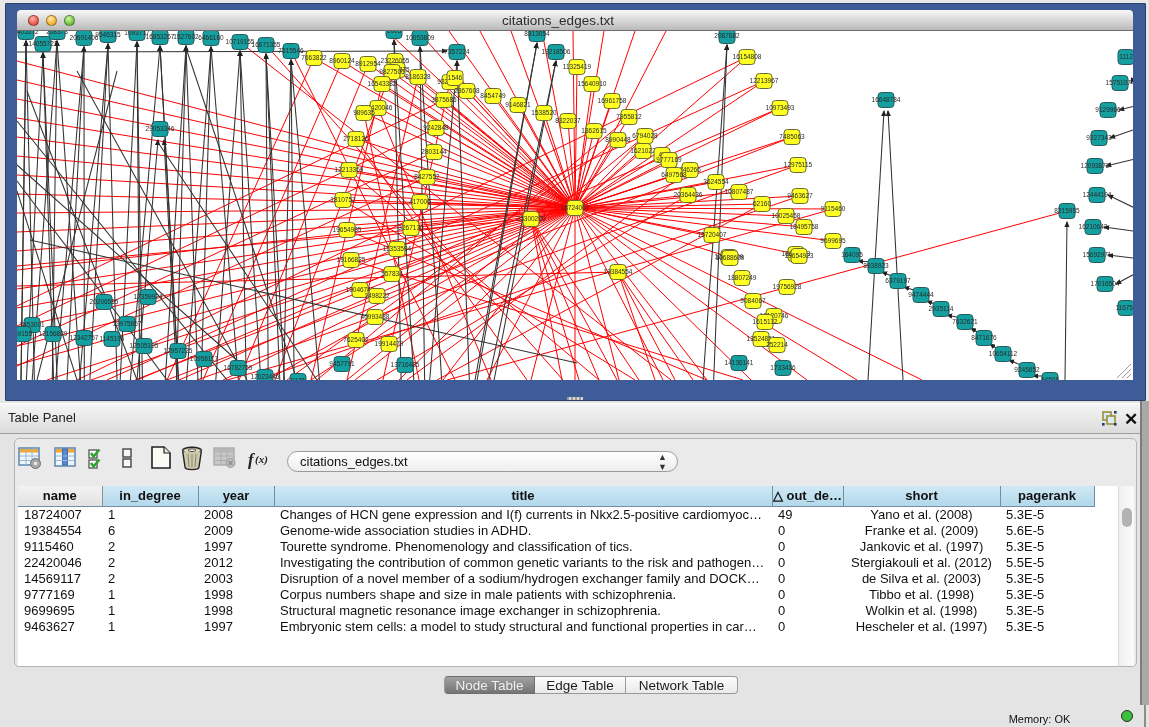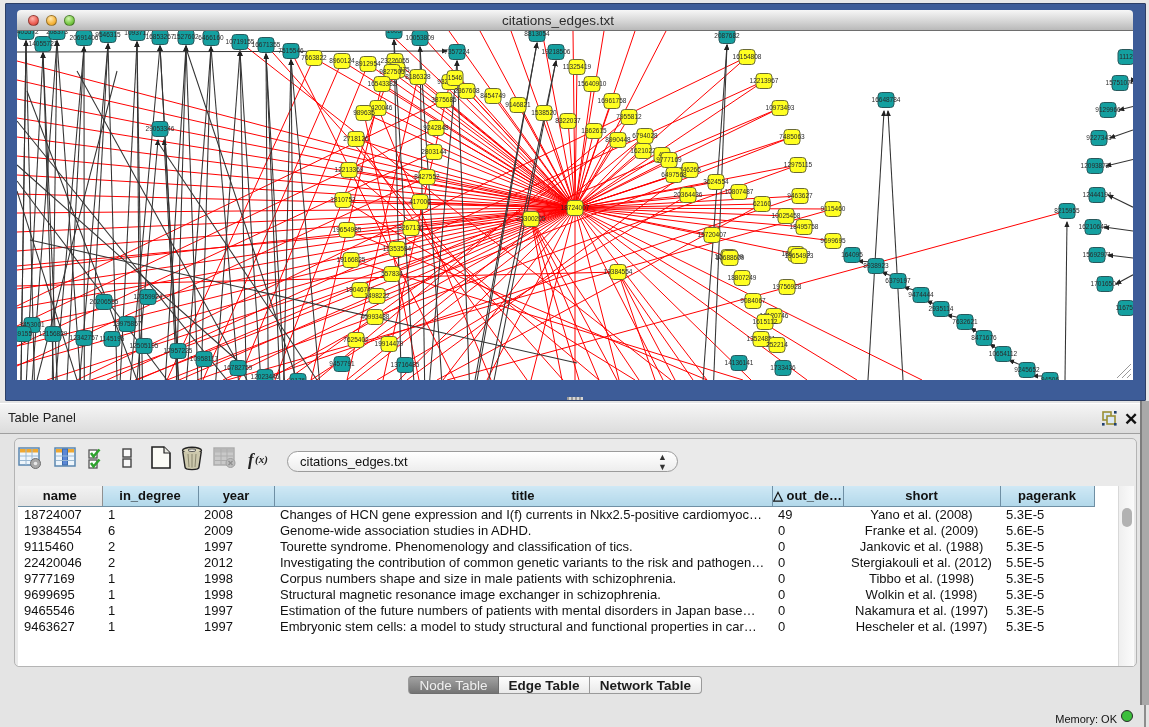--- a/index.html
+++ b/index.html
@@ -26,27 +26,27 @@
 table{border-collapse:collapse;table-layout:fixed;width:1076px;font-size:13px}
 th{height:20px;background:linear-gradient(#cfe8f5,#b2d8ea);border-right:1px solid #6f8fa4;border-bottom:1px solid #6f8fa4;font-weight:bold;color:#111;font-size:13px;overflow:hidden;white-space:nowrap}
 th.first{background:linear-gradient(#f2f2f2,#e2e2e2);border-right:1px solid #909090}
 td{height:16px;color:#111;overflow:hidden;white-space:nowrap;padding:0 0 0 6px}
 .c1{width:84px}.c2{width:96px}.c3{width:76px}.c4{width:498px}.c5{width:71px}.c6{width:157px;text-align:center;padding:0}.c7{width:94px}
 #scroll{left:1118px;top:85px;width:16px;height:180px;background:linear-gradient(90deg,#efefef,#fbfbfb);border-left:1px solid #d8d8d8}
 #thumb{left:3px;top:22px;width:10px;height:19px;background:#b2b2b2;border-radius:5px}
 #graystrip{left:1140px;top:0px;width:9px;height:304px;background:#a9a9a9;border-left:2px solid #7d7d7d}
 #gl2{left:1144px;top:304px;width:2px;height:22px;background:#8d8d8d}
 
-#tabs{left:408px;top:275px;height:18px;display:flex;font-size:12px}
-.tab{height:18px;line-height:17px;text-align:center;border:1px solid #9a9a9a;border-left:none;background:linear-gradient(#fdfdfd,#e9e9e9);font-weight:bold;color:#1c1c1c;font-size:13.5px}
+#tabs{left:444px;top:275px;height:18px;display:flex;font-size:12px}
+.tab{height:18px;line-height:17px;text-align:center;border:1px solid #9a9a9a;border-left:none;background:linear-gradient(#fdfdfd,#e9e9e9);font-weight:normal;color:#1c1c1c;font-size:13.5px}
 .tab.sel{background:linear-gradient(#a2a2a2,#747474);color:#efefef;font-weight:normal;border-color:#6e6e6e}
 #tab1{width:91px;border-left:1px solid #9a9a9a;border-radius:4px 0 0 4px}
 #tab2{width:91px}
 #tab3{width:112px;border-radius:0 4px 4px 0}
-#mem{left:962px;top:312px;width:155px;text-align:right;font-size:11px;color:#111}
+#mem{left:962px;top:312px;width:155px;text-align:center;font-size:11px;color:#111}
 #dot{left:1121px;top:309px;width:12px;height:12px;border-radius:50%;background:#3cbf3c;border:1.5px solid #2a2a2a}
 </style></head><body>
 <div id="root">
 <div class="abs" id="frame"></div>
 <div class="abs" id="titlebar"></div>
 <div class="abs tl" id="tl1"></div>
     <div class="abs tl" id="tl2"></div>
     <div class="abs tl" id="tl3"></div>
 <div class="abs" id="title">citations_edges.txt</div>
 <div class="abs" id="canvas">
@@ -666,57 +666,57 @@
               <td class="c5">0</td>
               <td class="c6">Franke et al. (2009)</td>
               <td class="c7">5.6E-5</td>
             </tr>
 <tr>
               <td class="c1">9115460</td>
               <td class="c2">2</td>
               <td class="c3">1997</td>
               <td class="c4">Tourette syndrome. Phenomenology and classification of tics.</td>
               <td class="c5">0</td>
-              <td class="c6">Jankovic et al. (1988)</td>
+              <td class="c6">Jankovic et al. (1997)</td>
               <td class="c7">5.3E-5</td>
             </tr>
 <tr>
               <td class="c1">22420046</td>
               <td class="c2">2</td>
               <td class="c3">2012</td>
               <td class="c4">Investigating the contribution of common genetic variants to the risk and pathogen…</td>
               <td class="c5">0</td>
               <td class="c6">Stergiakouli et al. (2012)</td>
               <td class="c7">5.5E-5</td>
             </tr>
 <tr>
+              <td class="c1">14569117</td>
+              <td class="c2">2</td>
+              <td class="c3">2003</td>
+              <td class="c4">Disruption of a novel member of a sodium/hydrogen exchanger family and DOCK…</td>
+              <td class="c5">0</td>
+              <td class="c6">de Silva et al. (2003)</td>
+              <td class="c7">5.3E-5</td>
+            </tr>
+<tr>
               <td class="c1">9777169</td>
               <td class="c2">1</td>
               <td class="c3">1998</td>
               <td class="c4">Corpus numbers shape and size in male patients with schizophrenia.</td>
               <td class="c5">0</td>
               <td class="c6">Tibbo et al. (1998)</td>
               <td class="c7">5.3E-5</td>
             </tr>
 <tr>
               <td class="c1">9699695</td>
               <td class="c2">1</td>
               <td class="c3">1998</td>
               <td class="c4">Structural magnetic resonance image exchanger in schizophrenia.</td>
               <td class="c5">0</td>
               <td class="c6">Wolkin et al. (1998)</td>
-              <td class="c7">5.3E-5</td>
-            </tr>
-<tr>
-              <td class="c1">9465546</td>
-              <td class="c2">1</td>
-              <td class="c3">1997</td>
-              <td class="c4">Estimation of the future numbers of patients with mental disorders in Japan base…</td>
-              <td class="c5">0</td>
-              <td class="c6">Nakamura et al. (1997)</td>
               <td class="c7">5.3E-5</td>
             </tr>
 <tr>
               <td class="c1">9463627</td>
               <td class="c2">1</td>
               <td class="c3">1997</td>
               <td class="c4">Embryonic stem cells: a model to study structural and functional properties in car…</td>
               <td class="c5">0</td>
               <td class="c6">Hescheler et al. (1997)</td>
               <td class="c7">5.3E-5</td>

